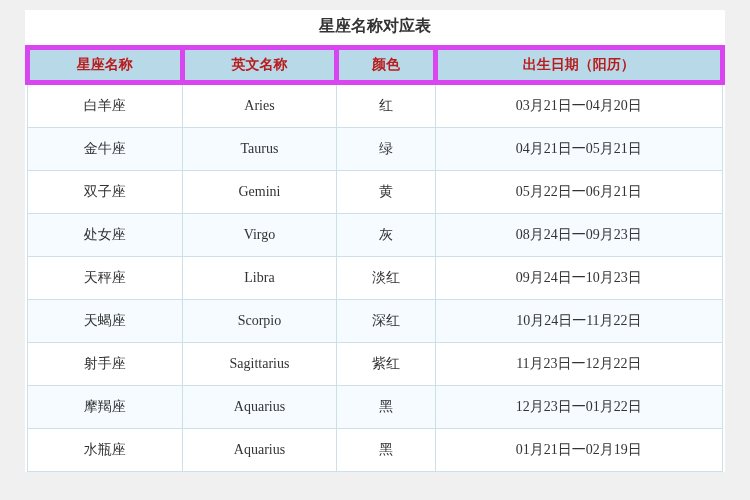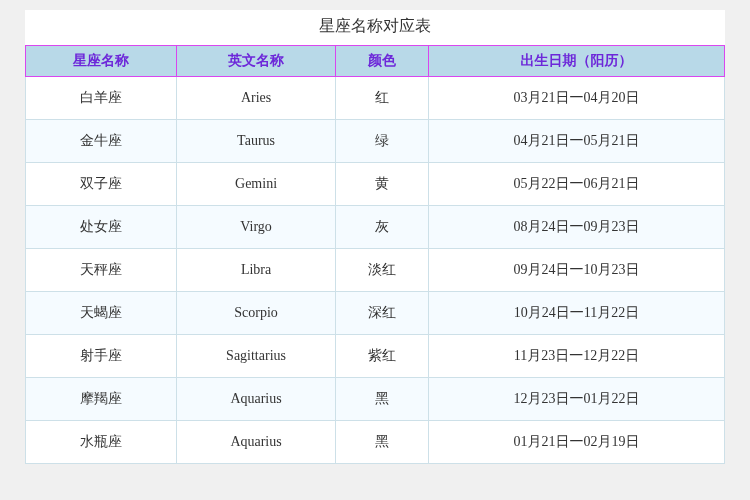--- a/index.html
+++ b/index.html
@@ -15,33 +15,33 @@
     }
     .container {
       width: 700px;
       background: #fff;
     }
     .page-title {
       text-align: center;
       font-size: 16px;
       color: #333;
       padding: 6px 0 8px 0;
-      font-weight: normal;
+      font-weight: bold;
     }
     table {
       width: 100%;
       border-collapse: collapse;
       font-size: 14px;
     }
     thead tr th {
       background: #b8d9e8;
-      border: 1px solid #d946ef;
+      border: 5px solid #d946ef;
       padding: 6px 8px;
       text-align: center;
-      color: #6d28d9;
+      color: #b91c1c;
       font-weight: bold;
     }
     tbody tr td {
       border: 1px solid #cde0e8;
       padding: 12px 8px;
       text-align: center;
       color: #333;
     }
     tbody tr:nth-child(odd) {
       background: #ffffff;

